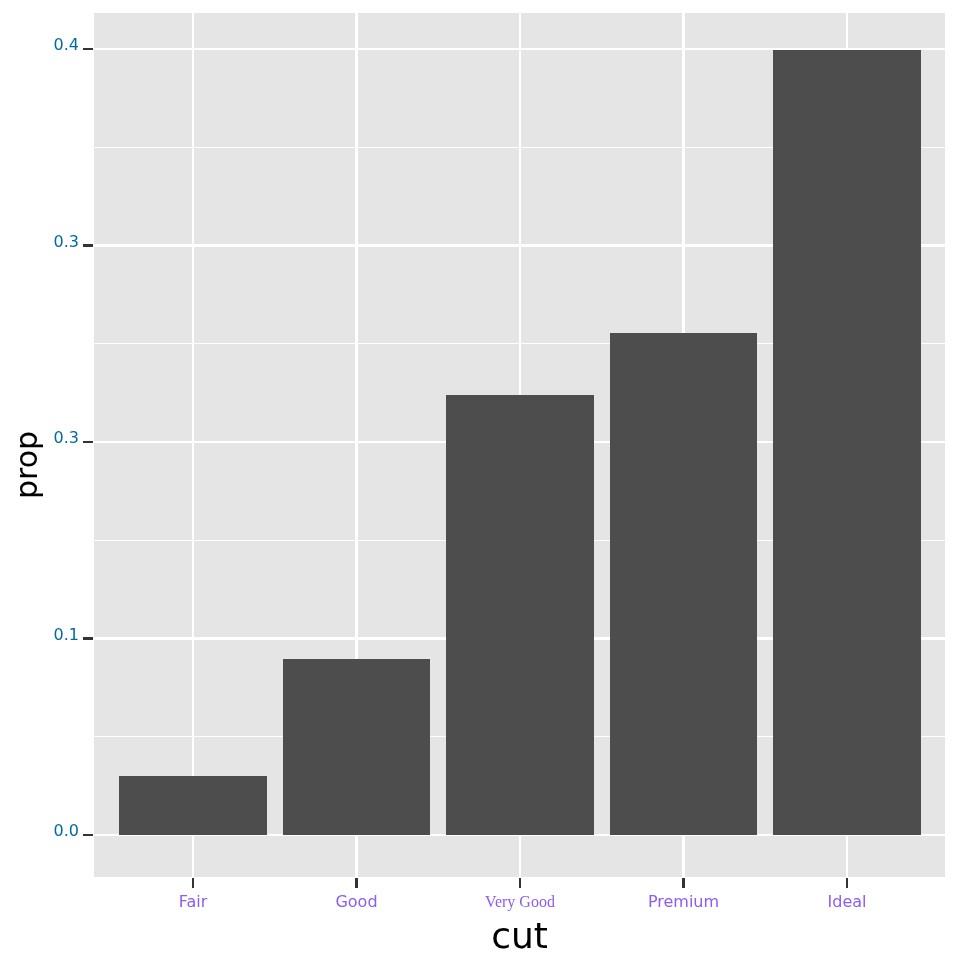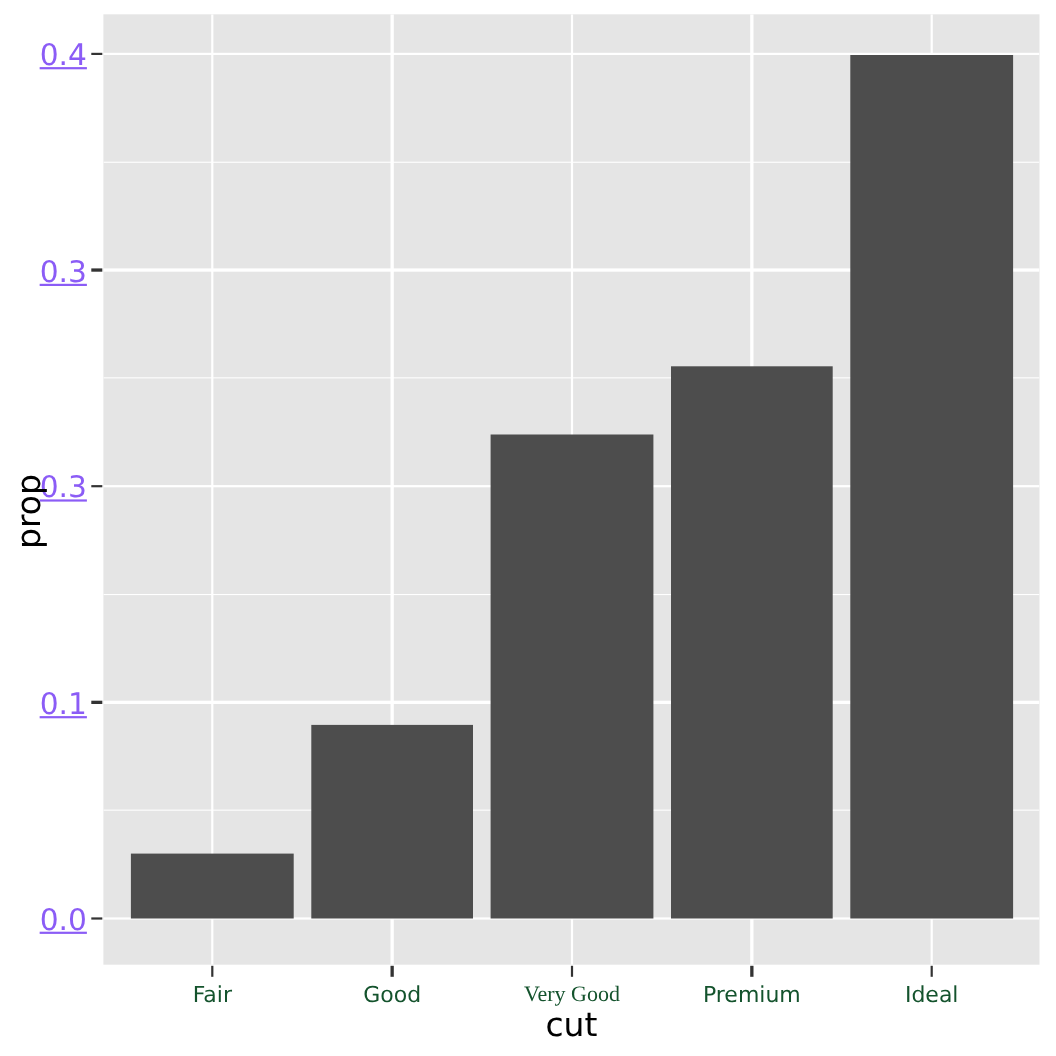--- a/index.html
+++ b/index.html
@@ -52,39 +52,38 @@
   .bar {
     position: absolute;
     background: #4d4d4d;
   }
 
   
   .y-tick-label {
     position: absolute;
     right: 0;
     text-align: right;
-    font-size: 27px;
-    color: #8b5cf6;
+    font-size: 16px;
+    color: #0369a1;
     white-space: nowrap;
     line-height: 1;
-    text-decoration: underline;
   }
   .y-tick-mark {
     position: absolute;
     width: 10px;
     height: 2.2px;
     background: #333333;
   }
 
   
   .x-tick-label {
     position: absolute;
     text-align: left;
-    font-size: 20px;
-    color: #14532d;
+    font-size: 16px;
+    color: #8b5cf6;
     white-space: nowrap;
     line-height: 1;
     transform: translateX(-50%);
   }
   .x-tick-mark {
     position: absolute;
     width: 2.2px;
     height: 10px;
     background: #333333;
   }
@@ -95,21 +94,21 @@
     left: 0;
     top: 0;
     font-size: 30px;
     color: #000000;
     white-space: nowrap;
     transform-origin: 0 0;
     line-height: 1;
   }
   #x-axis-title {
     position: absolute;
-    font-size: 30px;
+    font-size: 36px;
     color: #000000;
     white-space: nowrap;
     transform: translateX(-50%);
     line-height: 1;
   }
 </style>
 </head>
 <body>
 
 <div id="chart-root">

